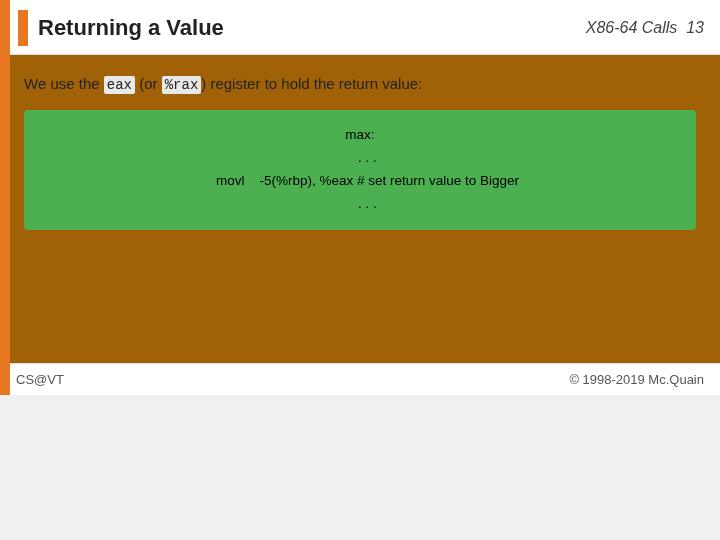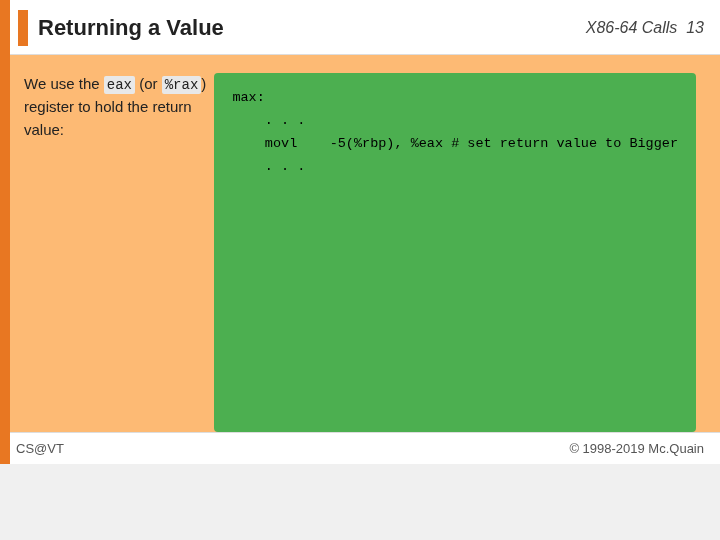--- a/index.html
+++ b/index.html
@@ -7,22 +7,22 @@
     body {
       width: 720px;
       height: 540px;
       background: #f0f0f0;
       font-family: Arial, sans-serif;
       overflow: hidden;
     }
 
     .slide {
       width: 720px;
-      height: 464px;
-      background: #fdba74;
+      height: 395px;
+      background: #a16207;
       position: relative;
       display: flex;
       flex-direction: column;
     }
 
     .header {
       display: flex;
       align-items: center;
       background: #ffffff;
       padding: 10px 16px 8px 8px;
@@ -49,21 +49,21 @@
       font-size: 16px;
       color: #444;
       white-space: nowrap;
       font-style: italic;
     }
 
     .content {
       flex: 1;
       padding: 18px 24px 0 24px;
       display: flex;
-      flex-direction: row;
+      flex-direction: column;
     }
 
     .description {
       font-size: 15px;
       color: #222;
       margin-bottom: 14px;
       line-height: 1.5;
     }
 
     .description code {
@@ -71,25 +71,26 @@
       background: #e8e8e8;
       padding: 1px 3px;
       border-radius: 2px;
       font-size: 14px;
     }
 
     .code-box {
       background: #4caf50;
       border-radius: 4px;
       padding: 14px 18px;
-      font-family: Liberation Mono, monospace;
+      font-family: Liberation Sans, sans-serif;
       font-size: 13.5px;
       color: #000;
       line-height: 1.7;
       min-height: 90px;
+      text-align: center;
     }
 
     .code-line {
       white-space: pre;
     }
 
     .footer {
       display: flex;
       justify-content: space-between;
       align-items: center;

